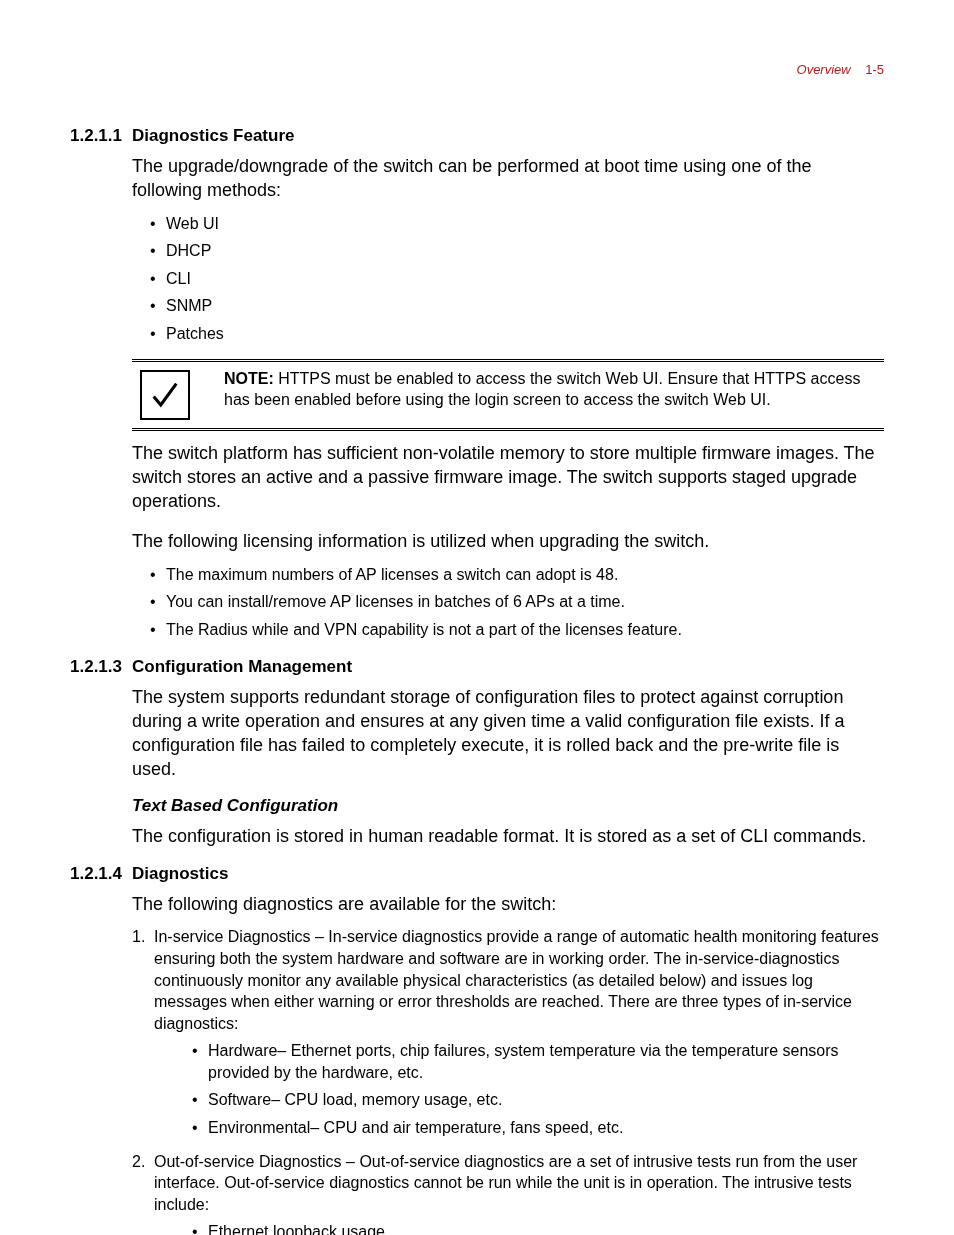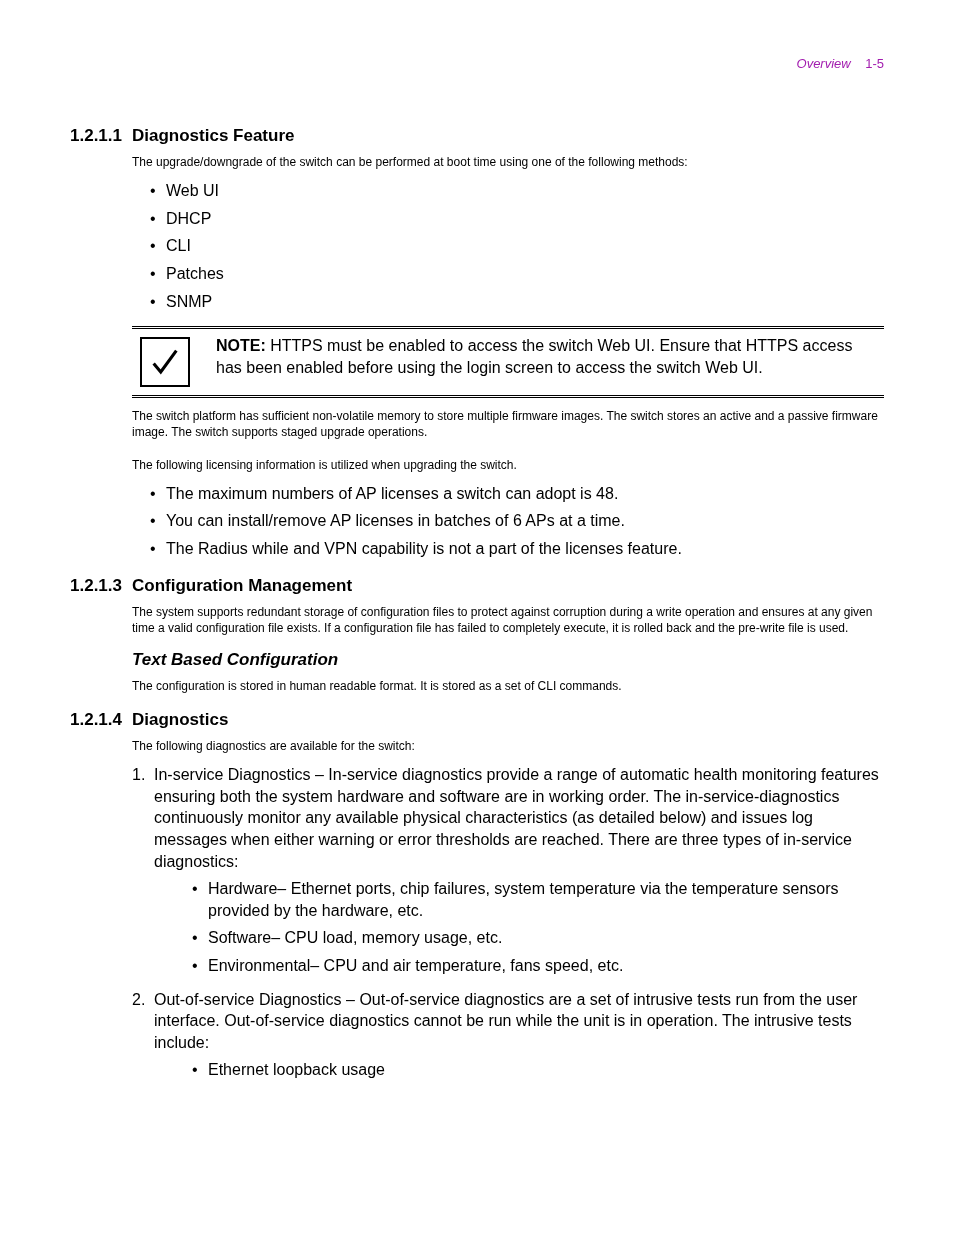--- a/index.html
+++ b/index.html
@@ -11,24 +11,24 @@
   }
   .page {
     width: 954px;
     height: 1235px;
     position: relative;
     box-sizing: border-box;
     padding: 54px 70px 40px 70px;
   }
   .running-head {
     position: absolute;
-    top: 56px;
+    top: 62px;
     right: 70px;
     font-size: 13px;
-    color: #a21caf;
+    color: #b91c1c;
     text-align: right;
   }
   .running-head .chap {
     font-style: italic;
   }
   .content {
     margin-top: 72px;
   }
   .section {
     margin-bottom: 16px;
@@ -50,21 +50,21 @@
     font-stretch: condensed;
     font-weight: bold;
     font-size: 17px;
   }
   .body-block {
     margin-left: 62px;
   }
   p.body {
     font-family: "Arial Narrow", Arial, sans-serif;
     font-stretch: condensed;
-    font-size: 12px;
+    font-size: 18px;
     line-height: 1.35;
     margin: 8px 0 10px 0;
   }
   ul.bullets {
     list-style: none;
     padding: 0;
     margin: 4px 0 10px 0;
   }
   ul.bullets > li {
     font-family: "Arial Narrow", Arial, sans-serif;
@@ -108,21 +108,21 @@
     left: 0;
     top: 0;
   }
   .note-box {
     border-top: 3px double #000;
     border-bottom: 3px double #000;
     padding: 6px 0;
     margin: 14px 0 10px 0;
     display: flex;
     align-items: flex-start;
-    gap: 26px;
+    gap: 34px;
   }
   .note-icon {
     width: 50px;
     height: 50px;
     border: 2px solid #000;
     box-sizing: border-box;
     display: flex;
     align-items: center;
     justify-content: center;
     flex: 0 0 50px;
@@ -168,22 +168,22 @@
       <div class="h-row">
         <div class="h-num">1.2.1.1</div>
         <div class="h-title">Diagnostics Feature</div>
       </div>
       <div class="body-block">
         <p class="body">The upgrade/downgrade of the switch can be performed at boot time using one of the following methods:</p>
         <ul class="bullets">
           <li>Web UI</li>
           <li>DHCP</li>
           <li>CLI</li>
+          <li>SNMP</li>
           <li>Patches</li>
-          <li>SNMP</li>
         </ul>
 
         <div class="note-box">
           <div class="note-icon">
             <svg viewBox="0 0 24 24">
                 <path d="M4 13 L9 19 L20 4" fill="none" stroke="#000" stroke-width="2.2"></path>
               </svg>
           </div>
           <div class="note-text">
             <span class="label">NOTE:</span><span> HTTPS must be enabled to access the switch Web UI. Ensure that HTTPS access has been enabled before using the login screen to access the switch Web UI.</span>

